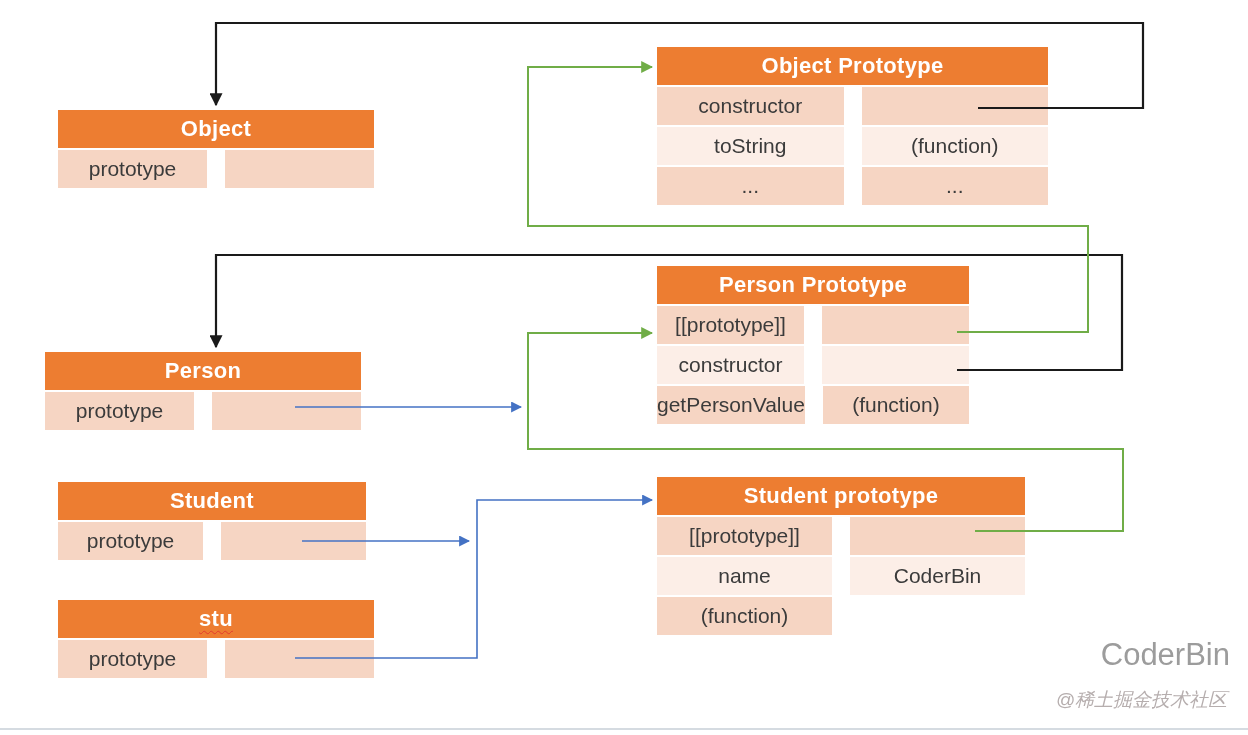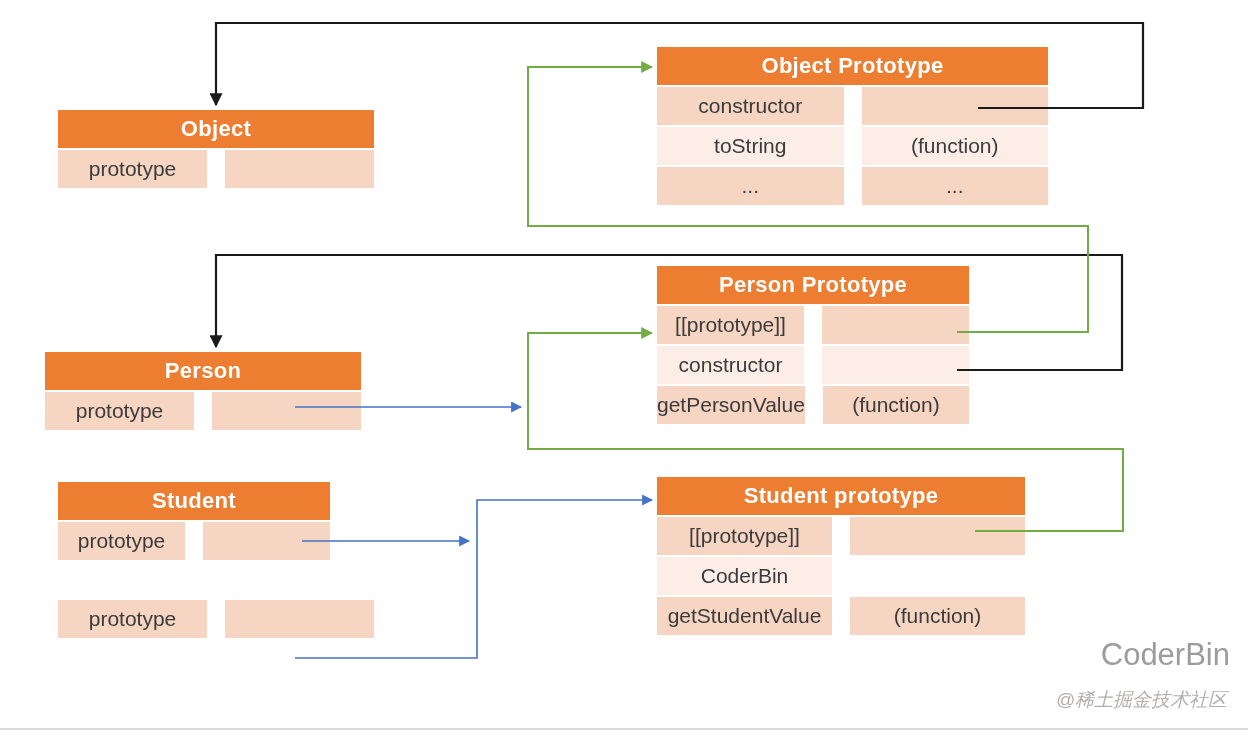--- a/index.html
+++ b/index.html
@@ -40,21 +40,21 @@
     position:absolute;right:21px;top:687px;font-size:19px;color:#b6aeae;font-style:italic;
   }
   .bottom-rule{
     position:absolute;left:0;top:728px;width:1248px;height:2px;background:#d5dbe1;
   }
   
   #t-object            {left:58px; top:110px;width:316px;}
   #t-object-prototype  {left:657px;top:47px; width:391px;}
   #t-person            {left:45px; top:352px;width:316px;}
   #t-person-prototype  {left:657px;top:266px;width:312px;}
-  #t-student           {left:58px; top:482px;width:272px;border-radius:30px;}
+  #t-student           {left:58px; top:482px;width:308px;border-radius:30px;}
   #t-student-prototype {left:657px;top:477px;width:368px;}
   #t-stu               {left:58px; top:600px;width:316px;}
 </style>
 </head>
 <body>
 
 <div id="canvas">
 
   <div class="tbl" id="t-object">
     <div class="hdr">Object</div>
@@ -112,29 +112,30 @@
     </div>
   </div>
 
   <div class="tbl" id="t-student-prototype">
     <div class="hdr">Student prototype</div>
     <div class="row dark">
       <div class="cell">[[prototype]]</div>
       <div class="cell"></div>
     </div>
     <div class="row light">
+      <div class="cell">name</div>
       <div class="cell">CoderBin</div>
     </div>
     <div class="row dark">
-      <div class="cell">getStudentValue</div>
       <div class="cell">(function)</div>
     </div>
   </div>
 
   <div class="tbl" id="t-stu">
+    <div class="hdr spellcheck">stu</div>
     <div class="row dark">
       <div class="cell">prototype</div>
       <div class="cell"></div>
     </div>
     <div class="row light">
     </div>
   </div>
 
   <svg id="arrows" viewBox="0 0 1248 735" xmlns="http://www.w3.org/2000/svg">
     <defs>

